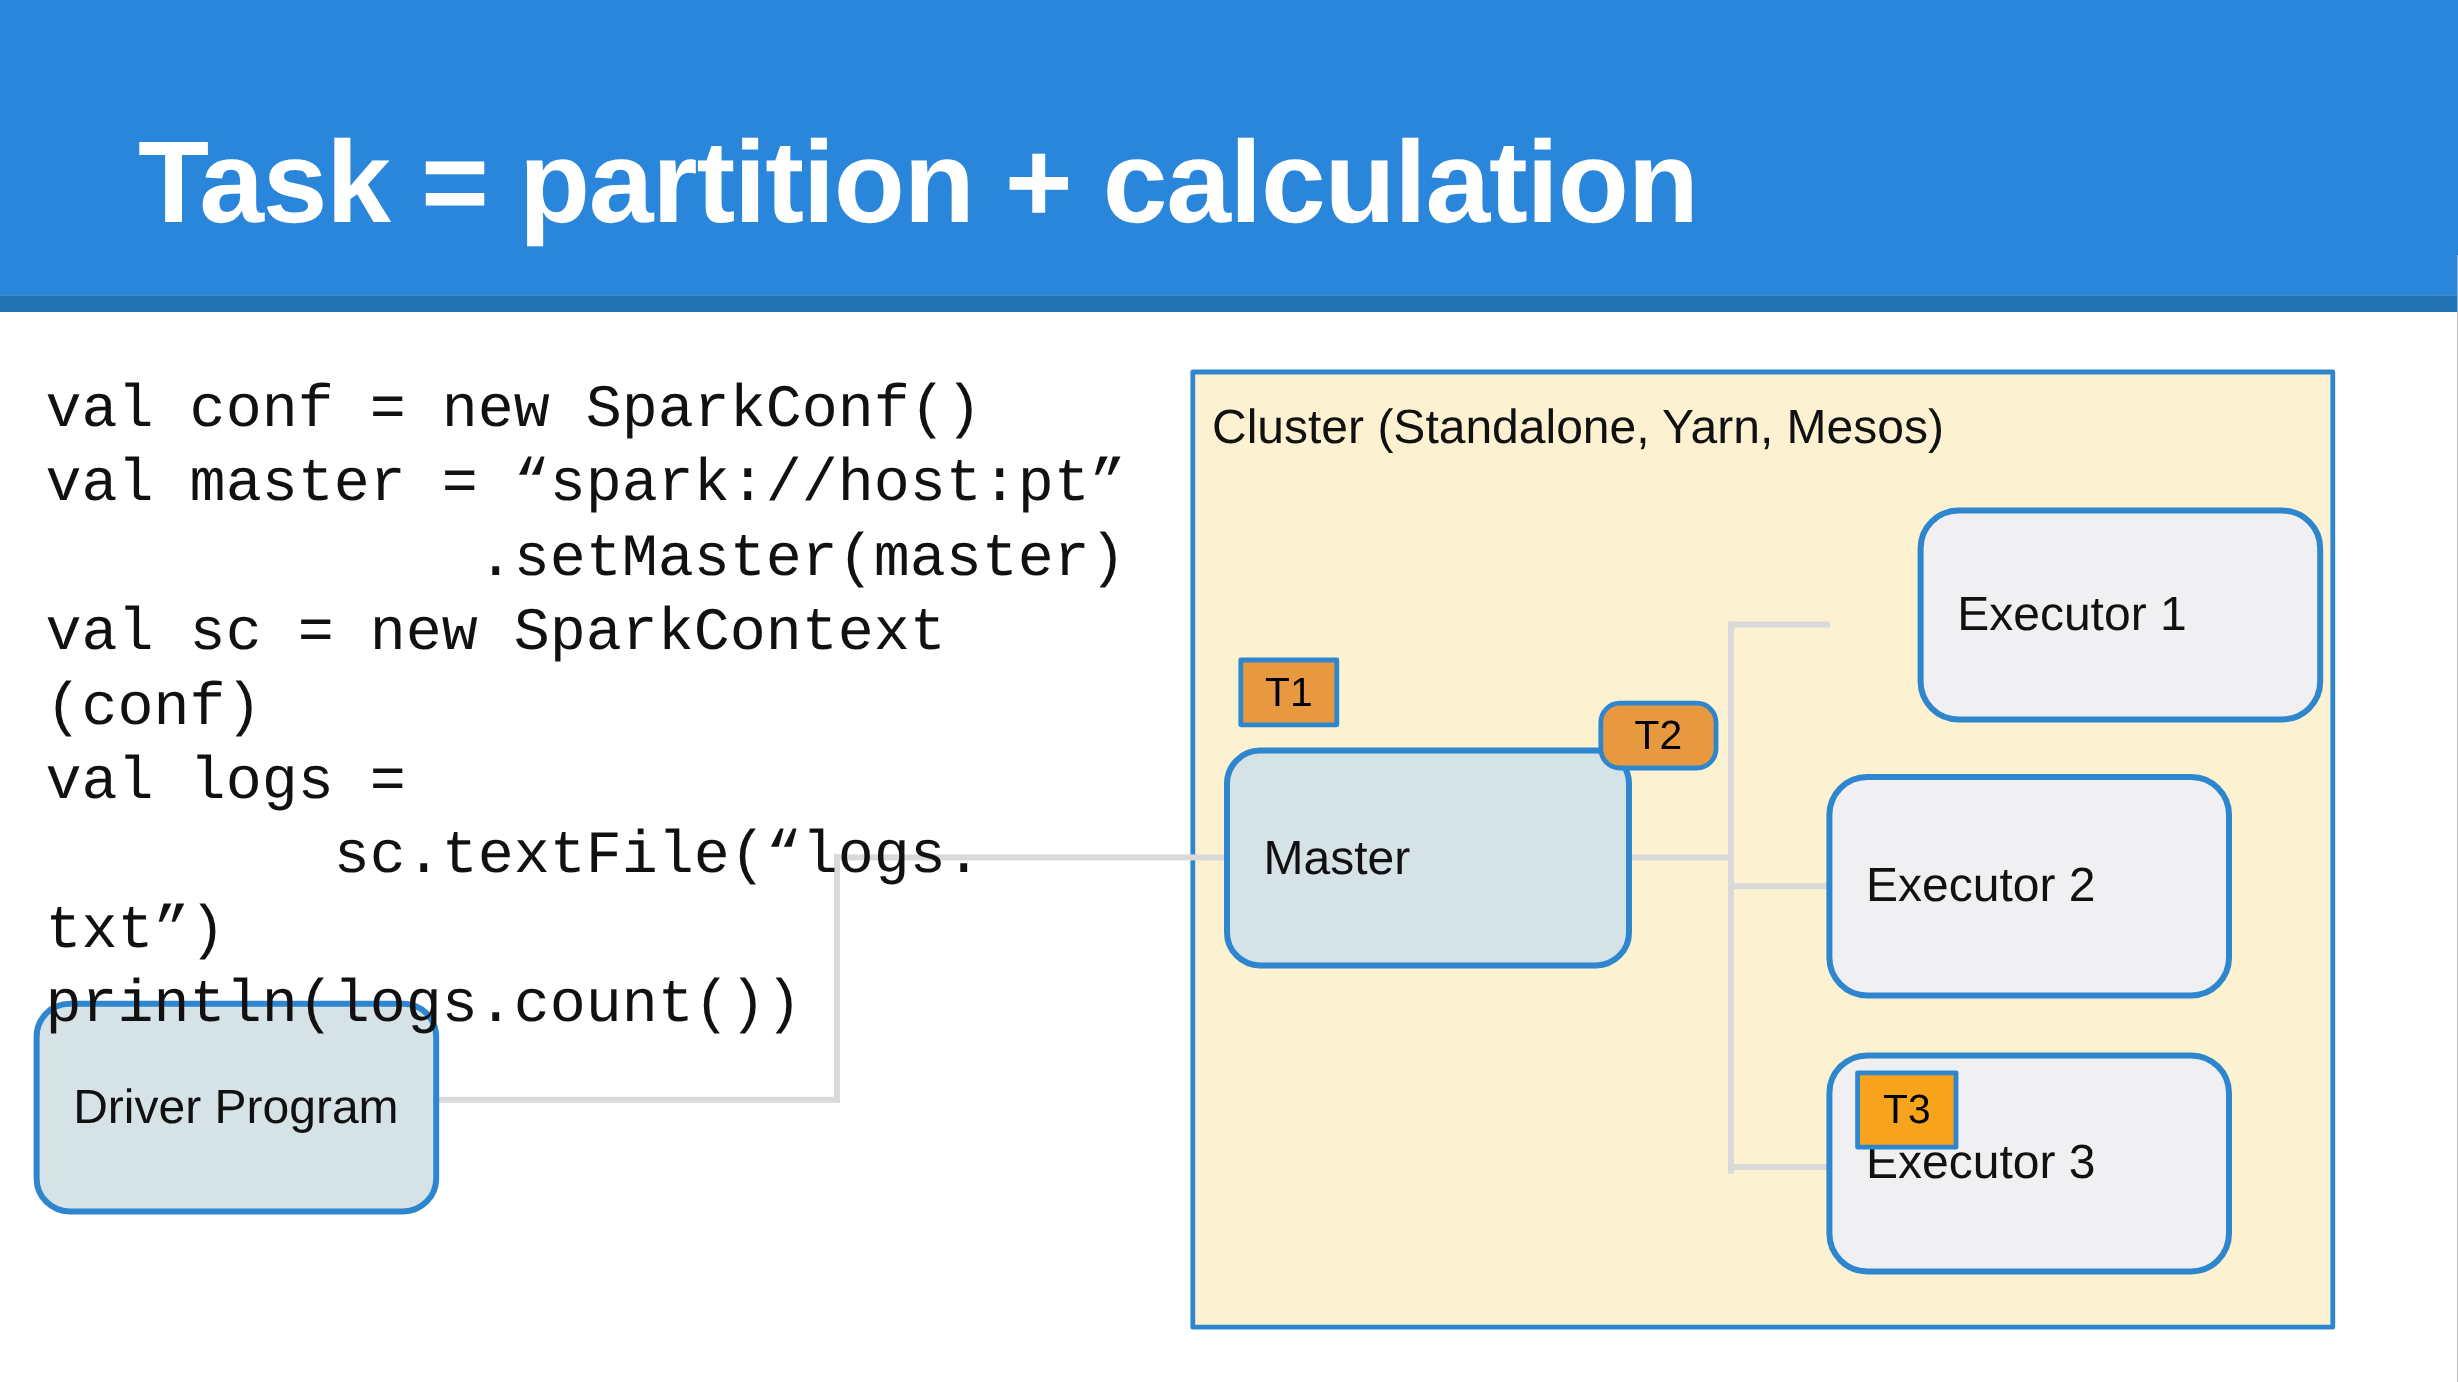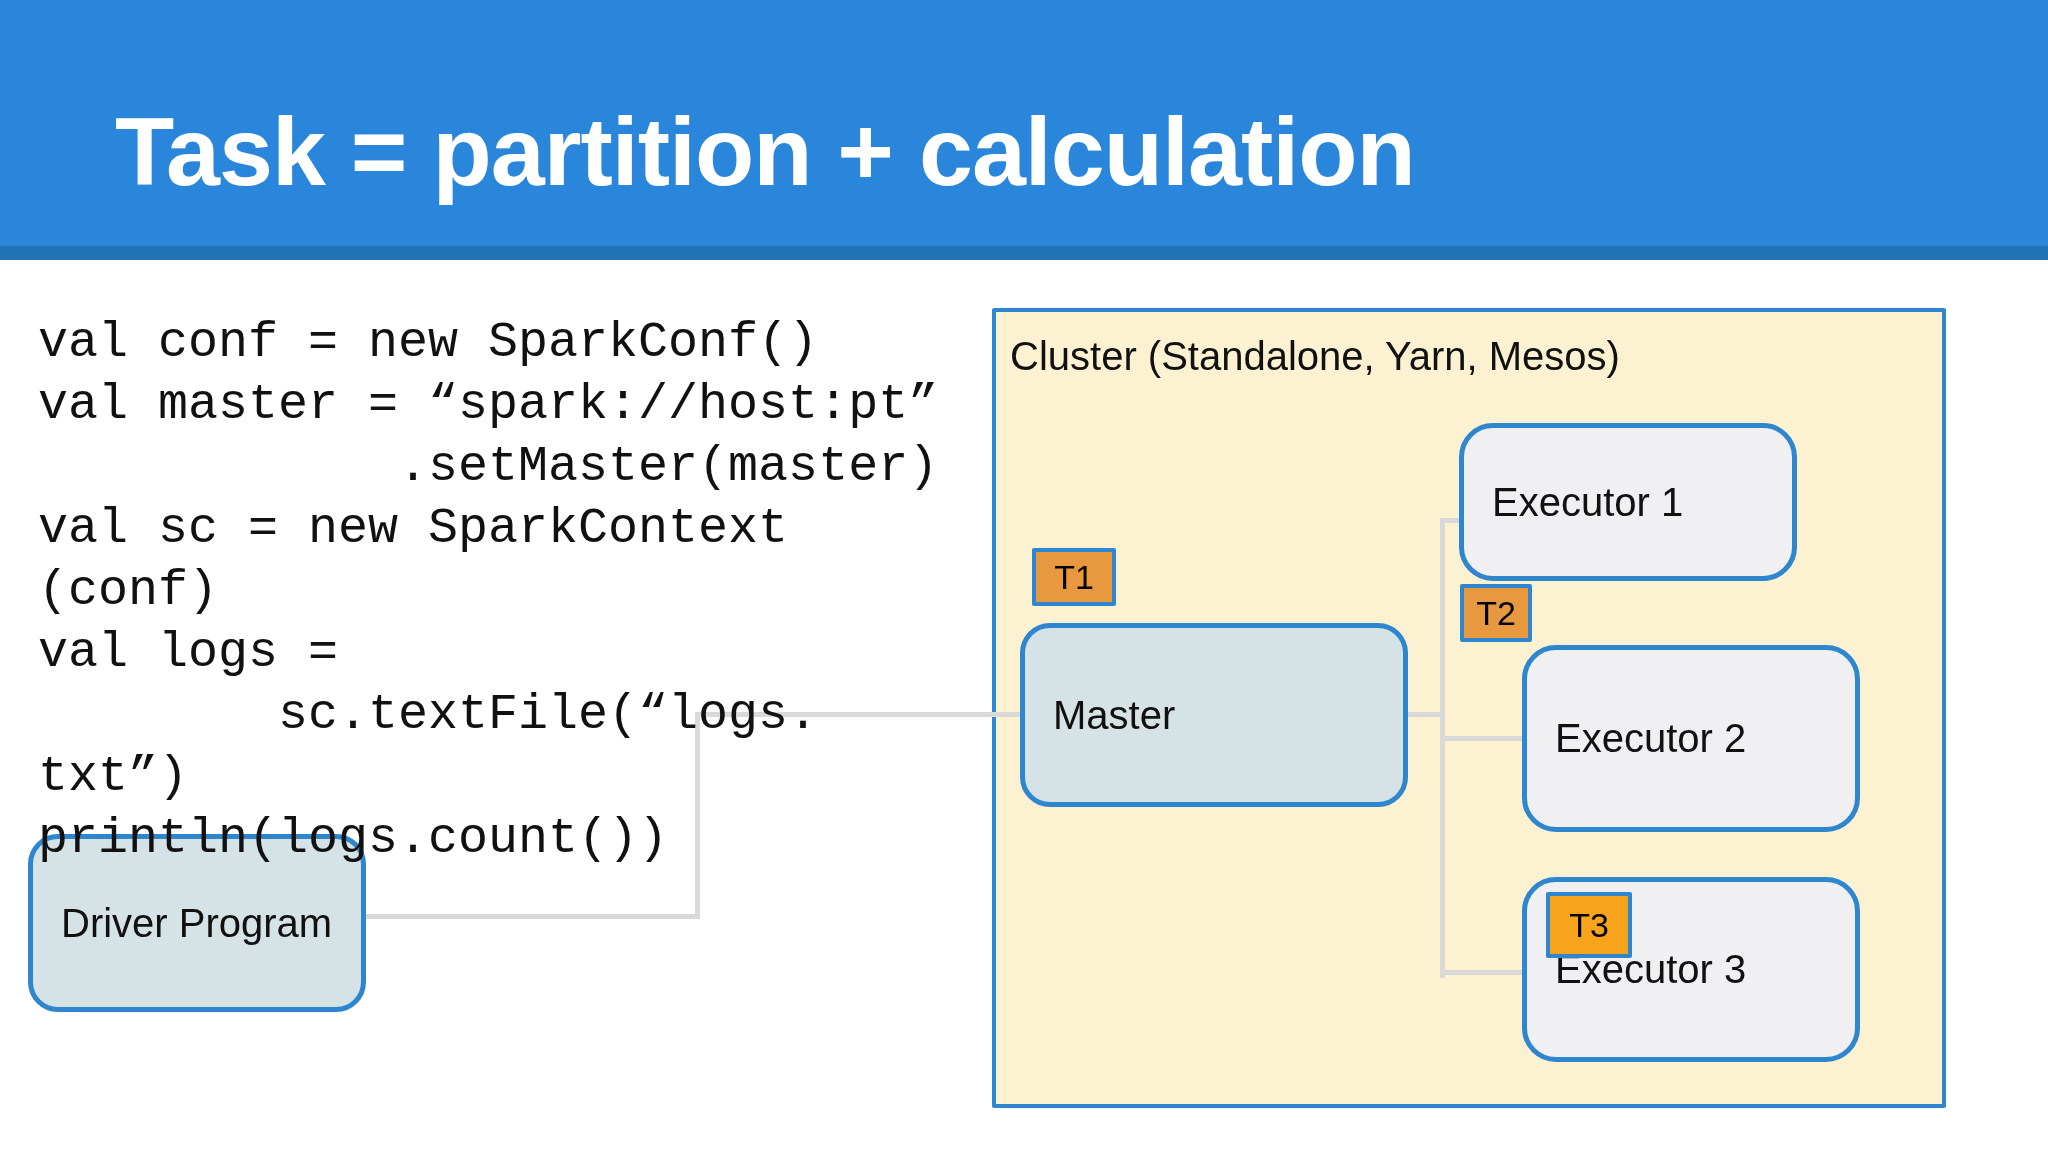--- a/index.html
+++ b/index.html
@@ -43,35 +43,35 @@
   .node{
     position:absolute;z-index:3;box-sizing:border-box;
     border:5px solid var(--node_border,#2e86cf);
     display:flex;align-items:center;
     font-size:40px;color:var(--text_dark,#111);
     padding-left:28px;
   }
   .node-blue{background:var(--node_blue_fill,#d5e3e7);border-radius:30px;}
   .node-gray{background:var(--node_gray_fill,#f0f0f2);border-radius:34px;}
   .driver {left:28px;  top:834px;width:338px;height:178px;}
-  .master {left:1020px;top:623px;width:388px;height:184px;}
-  .exec1  {left:1459px;top:423px;width:338px;height:158px;}
+  .master {left:1020px;top:623px;width:340px;height:184px;}
+  .exec1  {left:1598px;top:423px;width:338px;height:179px;}
   .exec2  {left:1522px;top:645px;width:338px;height:187px;}
   .exec3  {left:1522px;top:877px;width:338px;height:185px;}
   
   .task{
     position:absolute;z-index:5;box-sizing:border-box;
     background:var(--task_fill,#e8993f);
     border:4px solid var(--task_border,#2e86cf);
     border-radius:2px;
     display:flex;align-items:center;justify-content:center;
     font-size:34px;color:#000000;
   }
   .t1{left:1032px;top:548px;width:84px;height:58px;}
-  .t2{left:1460px;top:584px;width:72px;height:58px;}
+  .t2{left:1332px;top:584px;width:100px;height:58px;border-radius:18px;}
   .t3{left:1546px;top:892px;width:86px;height:66px;background:var(--task3_fill,#f7a31c);}
 </style>
 </head>
 <body>
 
 <div class="slide">
 
   <div class="header"></div>
   <div class="header-accent"></div>
   <div class="title">Task = partition + calculation</div>

